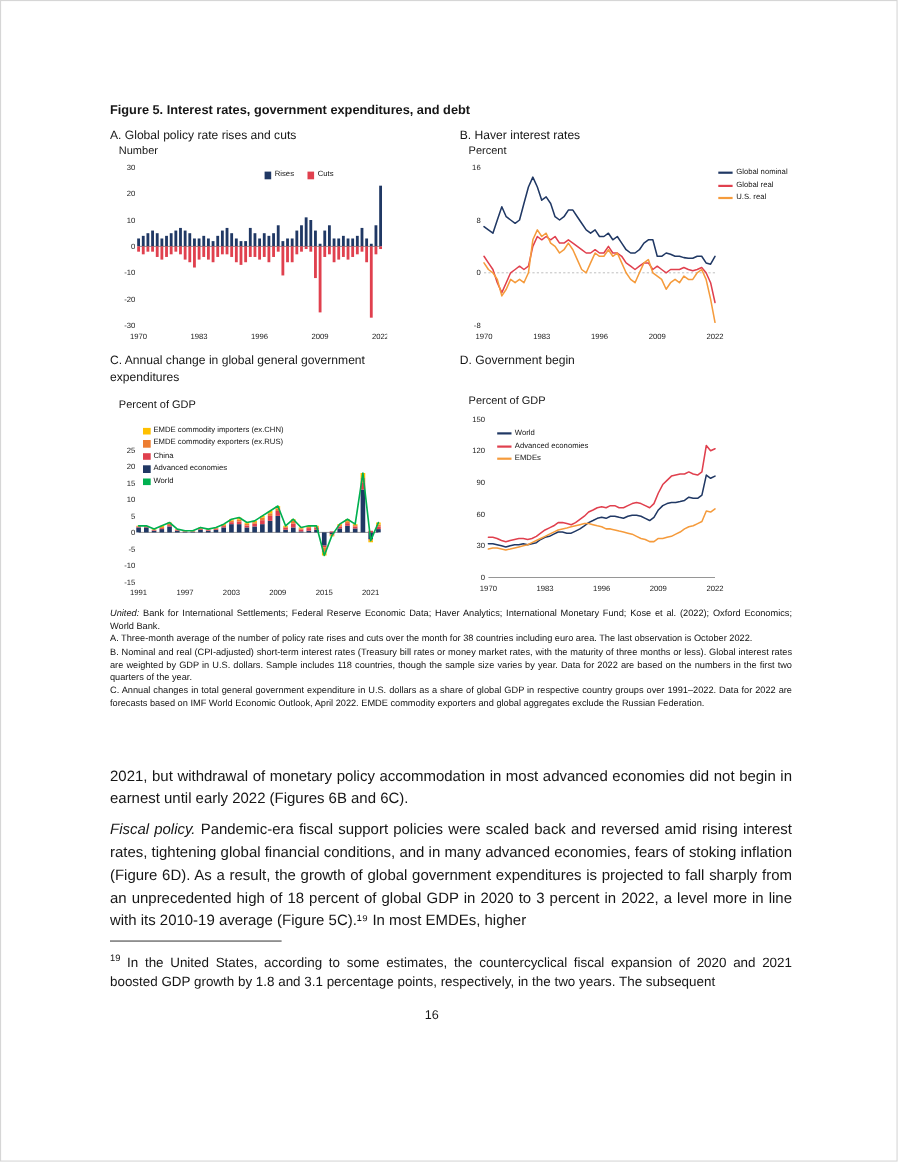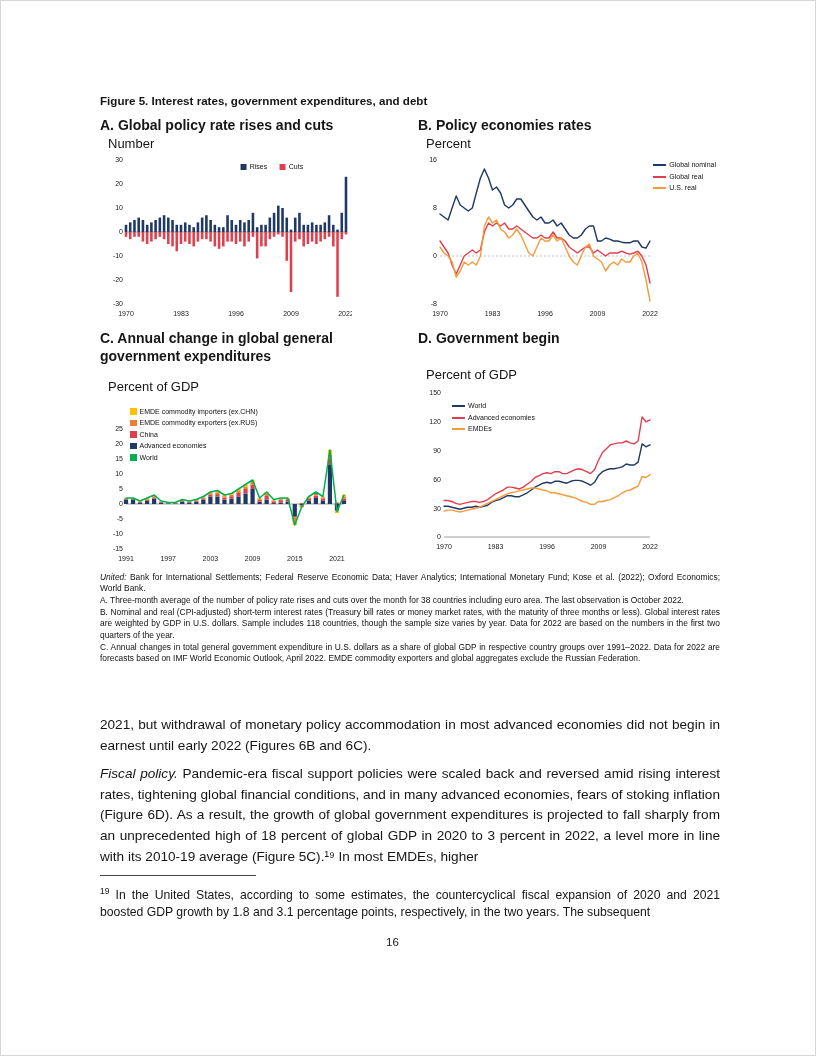--- a/index.html
+++ b/index.html
@@ -1,24 +1,24 @@
 <!DOCTYPE html>
 <html><head>
 <meta charset="utf-8">
 <style>
   *{margin:0;padding:0;box-sizing:border-box}
   html,body{background:#fff}
   body{width:816px;height:1056px;font-family:"Liberation Sans",sans-serif;color:#161616;overflow:hidden;outline:1px solid #d6d6d6;outline-offset:-1px}
   .page{width:732px;height:1056px;padding:94px 47px 0 100px}
   .fig-title{font-size:11.6px;font-weight:700;margin-bottom:9px}
   .panels{display:grid;grid-template-columns:318px 302px;row-gap:9px}
-  .panel-title{font-size:14px;font-weight:700;line-height:1.3;max-width:238px}
+  .panel-title{font-size:11px;font-weight:400;line-height:1.3;max-width:238px}
   .pt-r1{min-height:12px;margin-bottom:1px}
   .pt-r2{min-height:25px;margin-bottom:13px}
-  .unit{font-size:13px;margin:2px 0 1px 8px;color:#161616}
+  .unit{font-size:10px;margin:2px 0 1px 8px;color:#161616}
   .chart-wrap{position:relative}
   .chart-wrap svg{display:block}
   svg text{font-family:"Liberation Sans",sans-serif}
   .tick{font-size:7px;fill:#1a1a1a}
   .legend{position:absolute;font-size:7px;line-height:10px;color:#111}
   .legend-a{top:10px;left:54%;transform:translateX(-50%);display:flex;gap:12px}
   .legend-b{top:8px;right:4px}
   .legend-c{top:12px;left:30px}
   .legend-d{top:18px;left:34px}
   .li{display:flex;align-items:center;gap:3px;white-space:nowrap;margin-bottom:1.5px}
@@ -175,21 +175,21 @@
             </span>
           <span class="li">
               <span class="sw" style="background-color: rgb(224, 64, 78);"></span>
               <span>Cuts</span>
             </span>
         </div>
       </div>
     </div>
 
     <div class="panel">
-      <div class="panel-title pt-r1">B. Policy economies rates</div>
+      <div class="panel-title pt-r1">B. Haver interest rates</div>
       <div class="unit">Percent</div>
       <div class="chart-wrap">
         <svg id="chart-b" width="240" height="168" viewBox="0 0 240 168">
             <text x="19" y="10.4" text-anchor="end" class="tick">16</text>
             <text x="19" y="58.4" text-anchor="end" class="tick">8</text>
             <text x="19" y="106.4" text-anchor="end" class="tick">0</text>
             <text x="19" y="154.4" text-anchor="end" class="tick">-8</text>
             <text x="22" y="164" text-anchor="middle" class="tick">1970</text>
             <text x="74.5" y="164" text-anchor="middle" class="tick">1983</text>
             <text x="127" y="164" text-anchor="middle" class="tick">1996</text>

